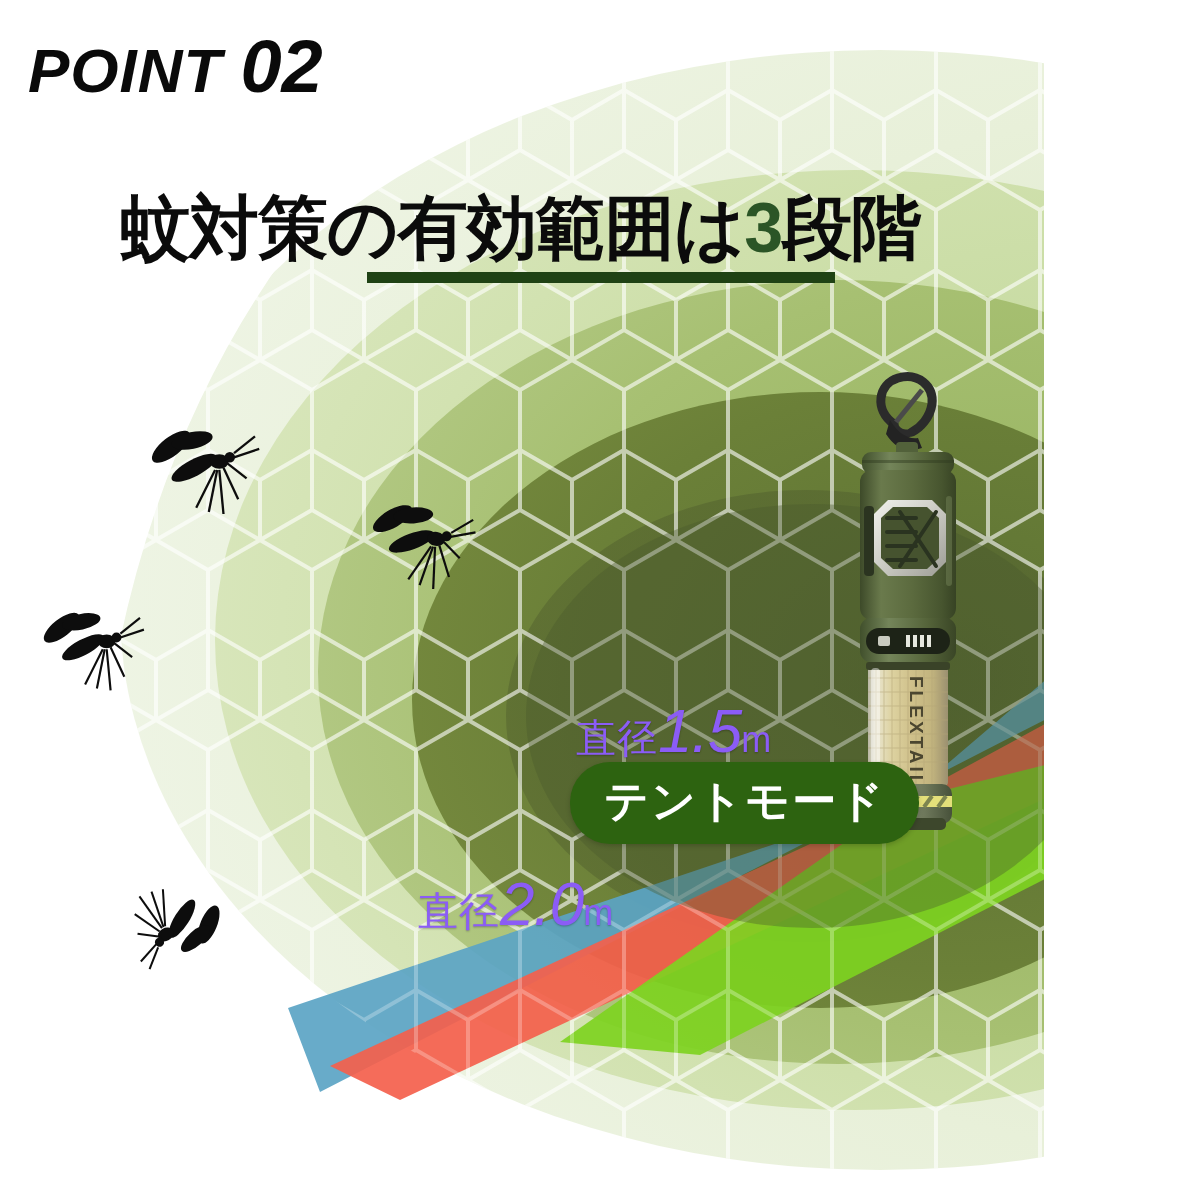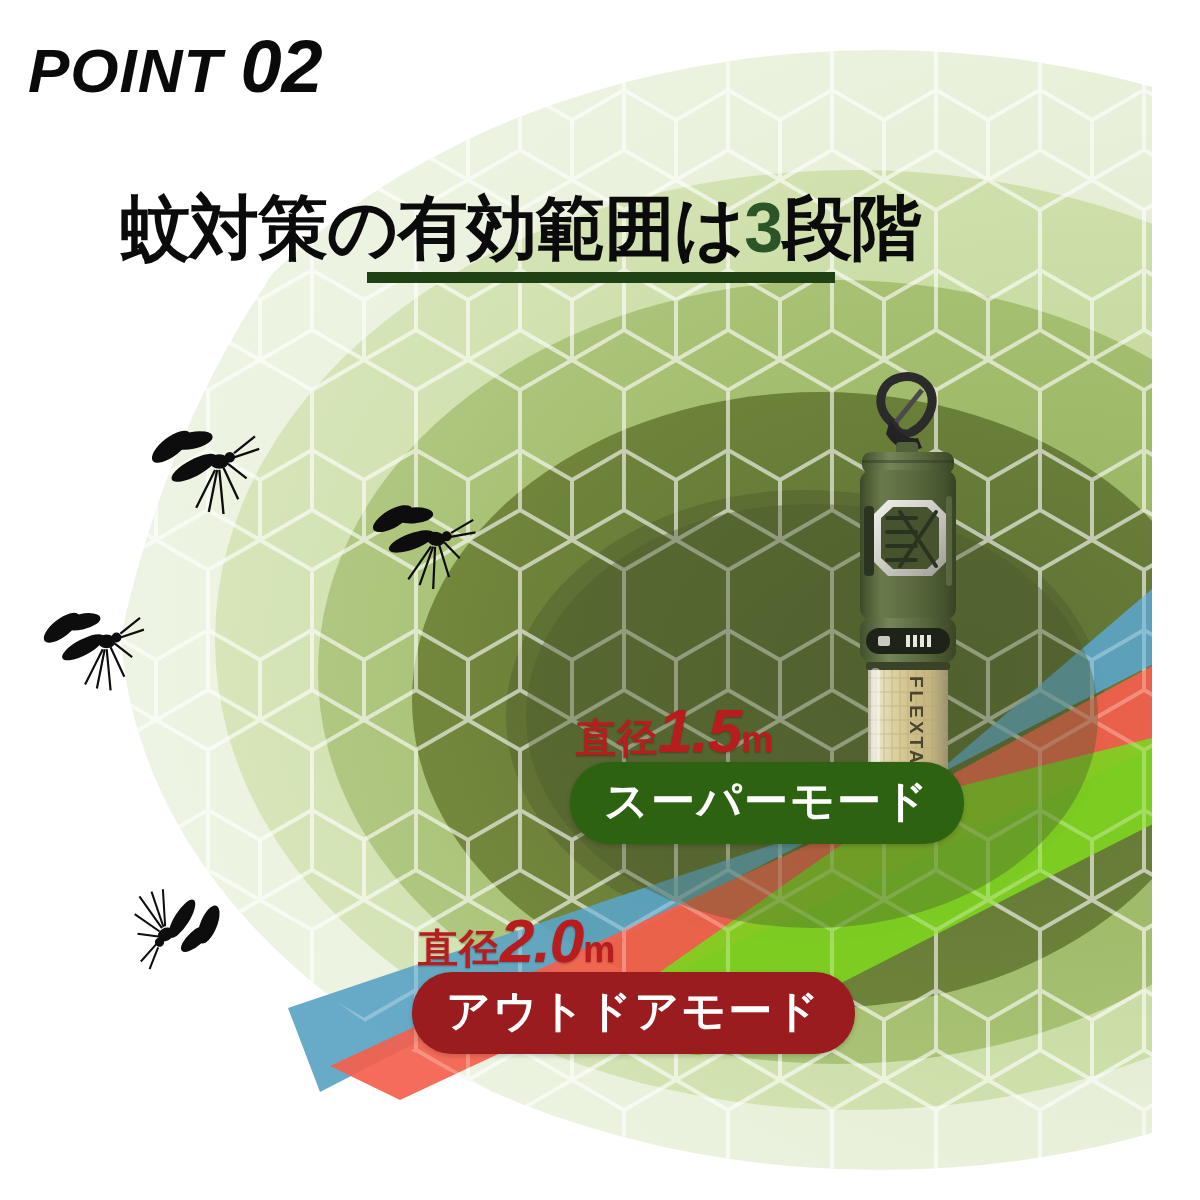--- a/index.html
+++ b/index.html
@@ -2,21 +2,21 @@
 <html><head>
 <meta charset="utf-8">
 <style>
   html,body{margin:0;padding:0;}
   body{
     width:1200px;height:1200px;
     background:#ffffff;
     font-family:"Liberation Sans","DejaVu Sans",sans-serif;
     overflow:hidden;
   }
-  #stage{position:relative;width:1152px;height:1200px;overflow:hidden;background:#fff;}
+  #stage{position:relative;width:1044px;height:1200px;overflow:hidden;background:#fff;}
 
   
   .art{position:absolute;inset:0;width:1200px;height:1200px;}
 
   
   .point-label{
     position:absolute;left:28px;top:30px;
     font-size:62px;line-height:1;
     font-weight:bold;font-style:italic;
     color:#0a0a0a;letter-spacing:1px;
@@ -34,22 +34,22 @@
 
   .underline{
     position:absolute;left:367px;top:272px;
     width:468px;height:11px;background:#1f4214;
   }
 
   
   .callout{position:absolute;}
   .dia{
     display:block;
-    color:#b91c1c;
-    font-weight:bold;
+    color:#8b5cf6;
+    font-weight:normal;
     white-space:nowrap;
     line-height:1;
     text-shadow:0 1px 2px rgba(0,0,0,.28);
   }
   .dia .kanji{font-size:40px;letter-spacing:1px;vertical-align:baseline;}
   .dia .val{font-size:62px;font-style:italic;letter-spacing:-1px;}
   .dia .unit{font-size:36px;letter-spacing:0;}
 
   .pill{
     display:inline-block;
@@ -63,21 +63,21 @@
     letter-spacing:2px;
     box-shadow:0 2px 5px rgba(0,0,0,.18);
   }
   .pill-tent{background:#2d6310;}
   .pill-outdoor{background:#9b1c1e;}
   .pill-super{background:#2b5c9e;}
 
   
   #callout-tent{left:570px;top:700px;}
   #callout-tent .dia{padding-left:6px;}
-  #callout-outdoor{left:412px;top:910px;}
+  #callout-outdoor{left:412px;top:873px;}
   #callout-outdoor .dia{padding-left:6px;}
   #callout-super{left:142px;top:1016px;}
   #callout-super .dia{padding-left:108px;}
 
   
   #product{position:absolute;left:838px;top:366px;width:140px;height:470px;}
 </style>
 </head>
 <body>
 
@@ -358,24 +358,23 @@
           <path d="M100,441 L108,430"></path>
       </g>
     </g>
     <rect x="32" y="452" width="76" height="12" rx="5" fill="#3d472c"></rect>
   </svg>
 
   <div class="callout" id="callout-tent">
     <span class="dia">
       <span class="kanji">直径</span><span class="val">1.5</span><span class="unit">m</span>
     </span>
-    <span class="pill pill-tent">スーパーモード</span>
+    <span class="pill pill-tent">テントモード</span>
   </div>
 
   <div class="callout" id="callout-outdoor">
     <span class="dia">
       <span class="kanji">直径</span><span class="val">2.0</span><span class="unit">m</span>
     </span>
-    <span class="pill pill-outdoor">アウトドアモード</span>
   </div>
 
 
 </div>
 
 </body></html>

